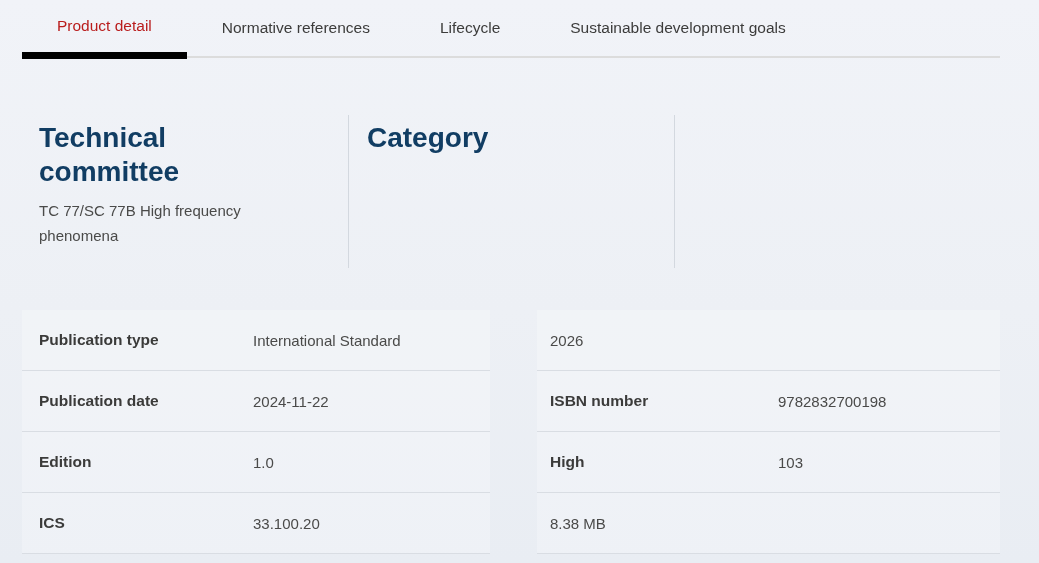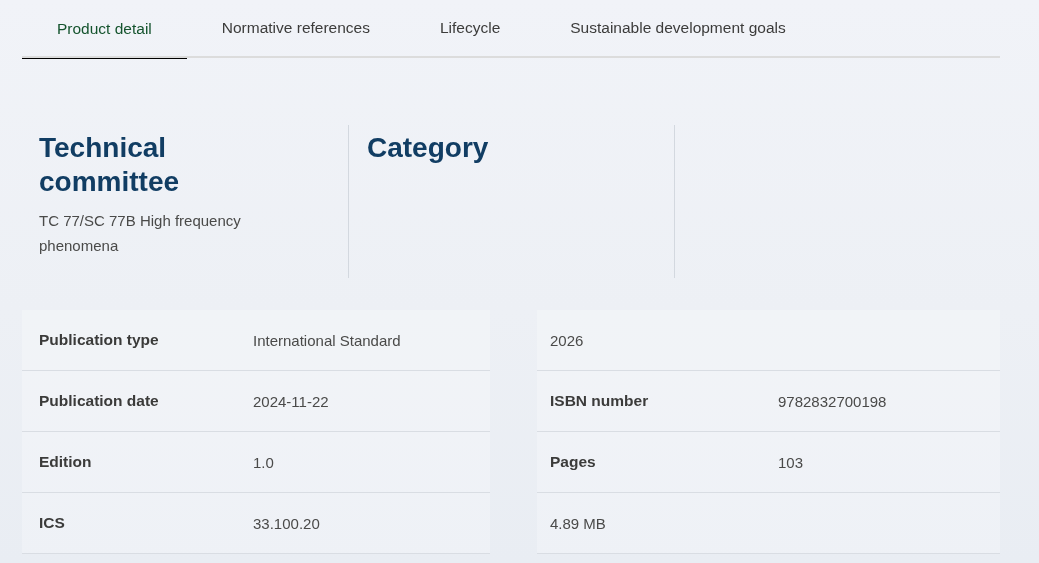--- a/index.html
+++ b/index.html
@@ -19,28 +19,28 @@
   }
   .tab {
     display:flex; align-items:center;
     padding:0 35px; margin-bottom:-2px;
     font-size:15.5px; color:#3c3c3b; cursor:pointer;
     border-bottom:2px solid transparent;
     white-space:nowrap; background:none; border-top:none; border-left:none; border-right:none;
     font-family:inherit;
   }
   .tab.active {
-    color:#14532d;
-    border-bottom:1px solid #000000;
+    color:#b91c1c;
+    border-bottom:7px solid #000000;
     margin-bottom:-2.5px;
   }
 
   
   .sections {
-    position:absolute; left:22px; top:125px;
+    position:absolute; left:22px; top:115px;
     display:flex; height:153px;
   }
   .section {
     padding:6px 0 0 17px;
     border-right:1px solid #d3d8df;
   }
   .section.s0 { width:327px; }
   .section.s1 { width:326px; padding-left:18px; }
   .section-title {
     font-size:28px; line-height:34px; font-weight:700;
@@ -113,19 +113,19 @@
 
 <div class="table right">
   <div class="row">
     <span class="value">2026</span>
   </div>
   <div class="row">
     <span class="label">ISBN number</span>
     <span class="value">9782832700198</span>
   </div>
   <div class="row">
-    <span class="label">Pages</span>
+    <span class="label">High</span>
     <span class="value">103</span>
   </div>
   <div class="row">
-    <span class="value">4.89 MB</span>
+    <span class="value">8.38 MB</span>
   </div>
 </div>
 
 </body></html>

